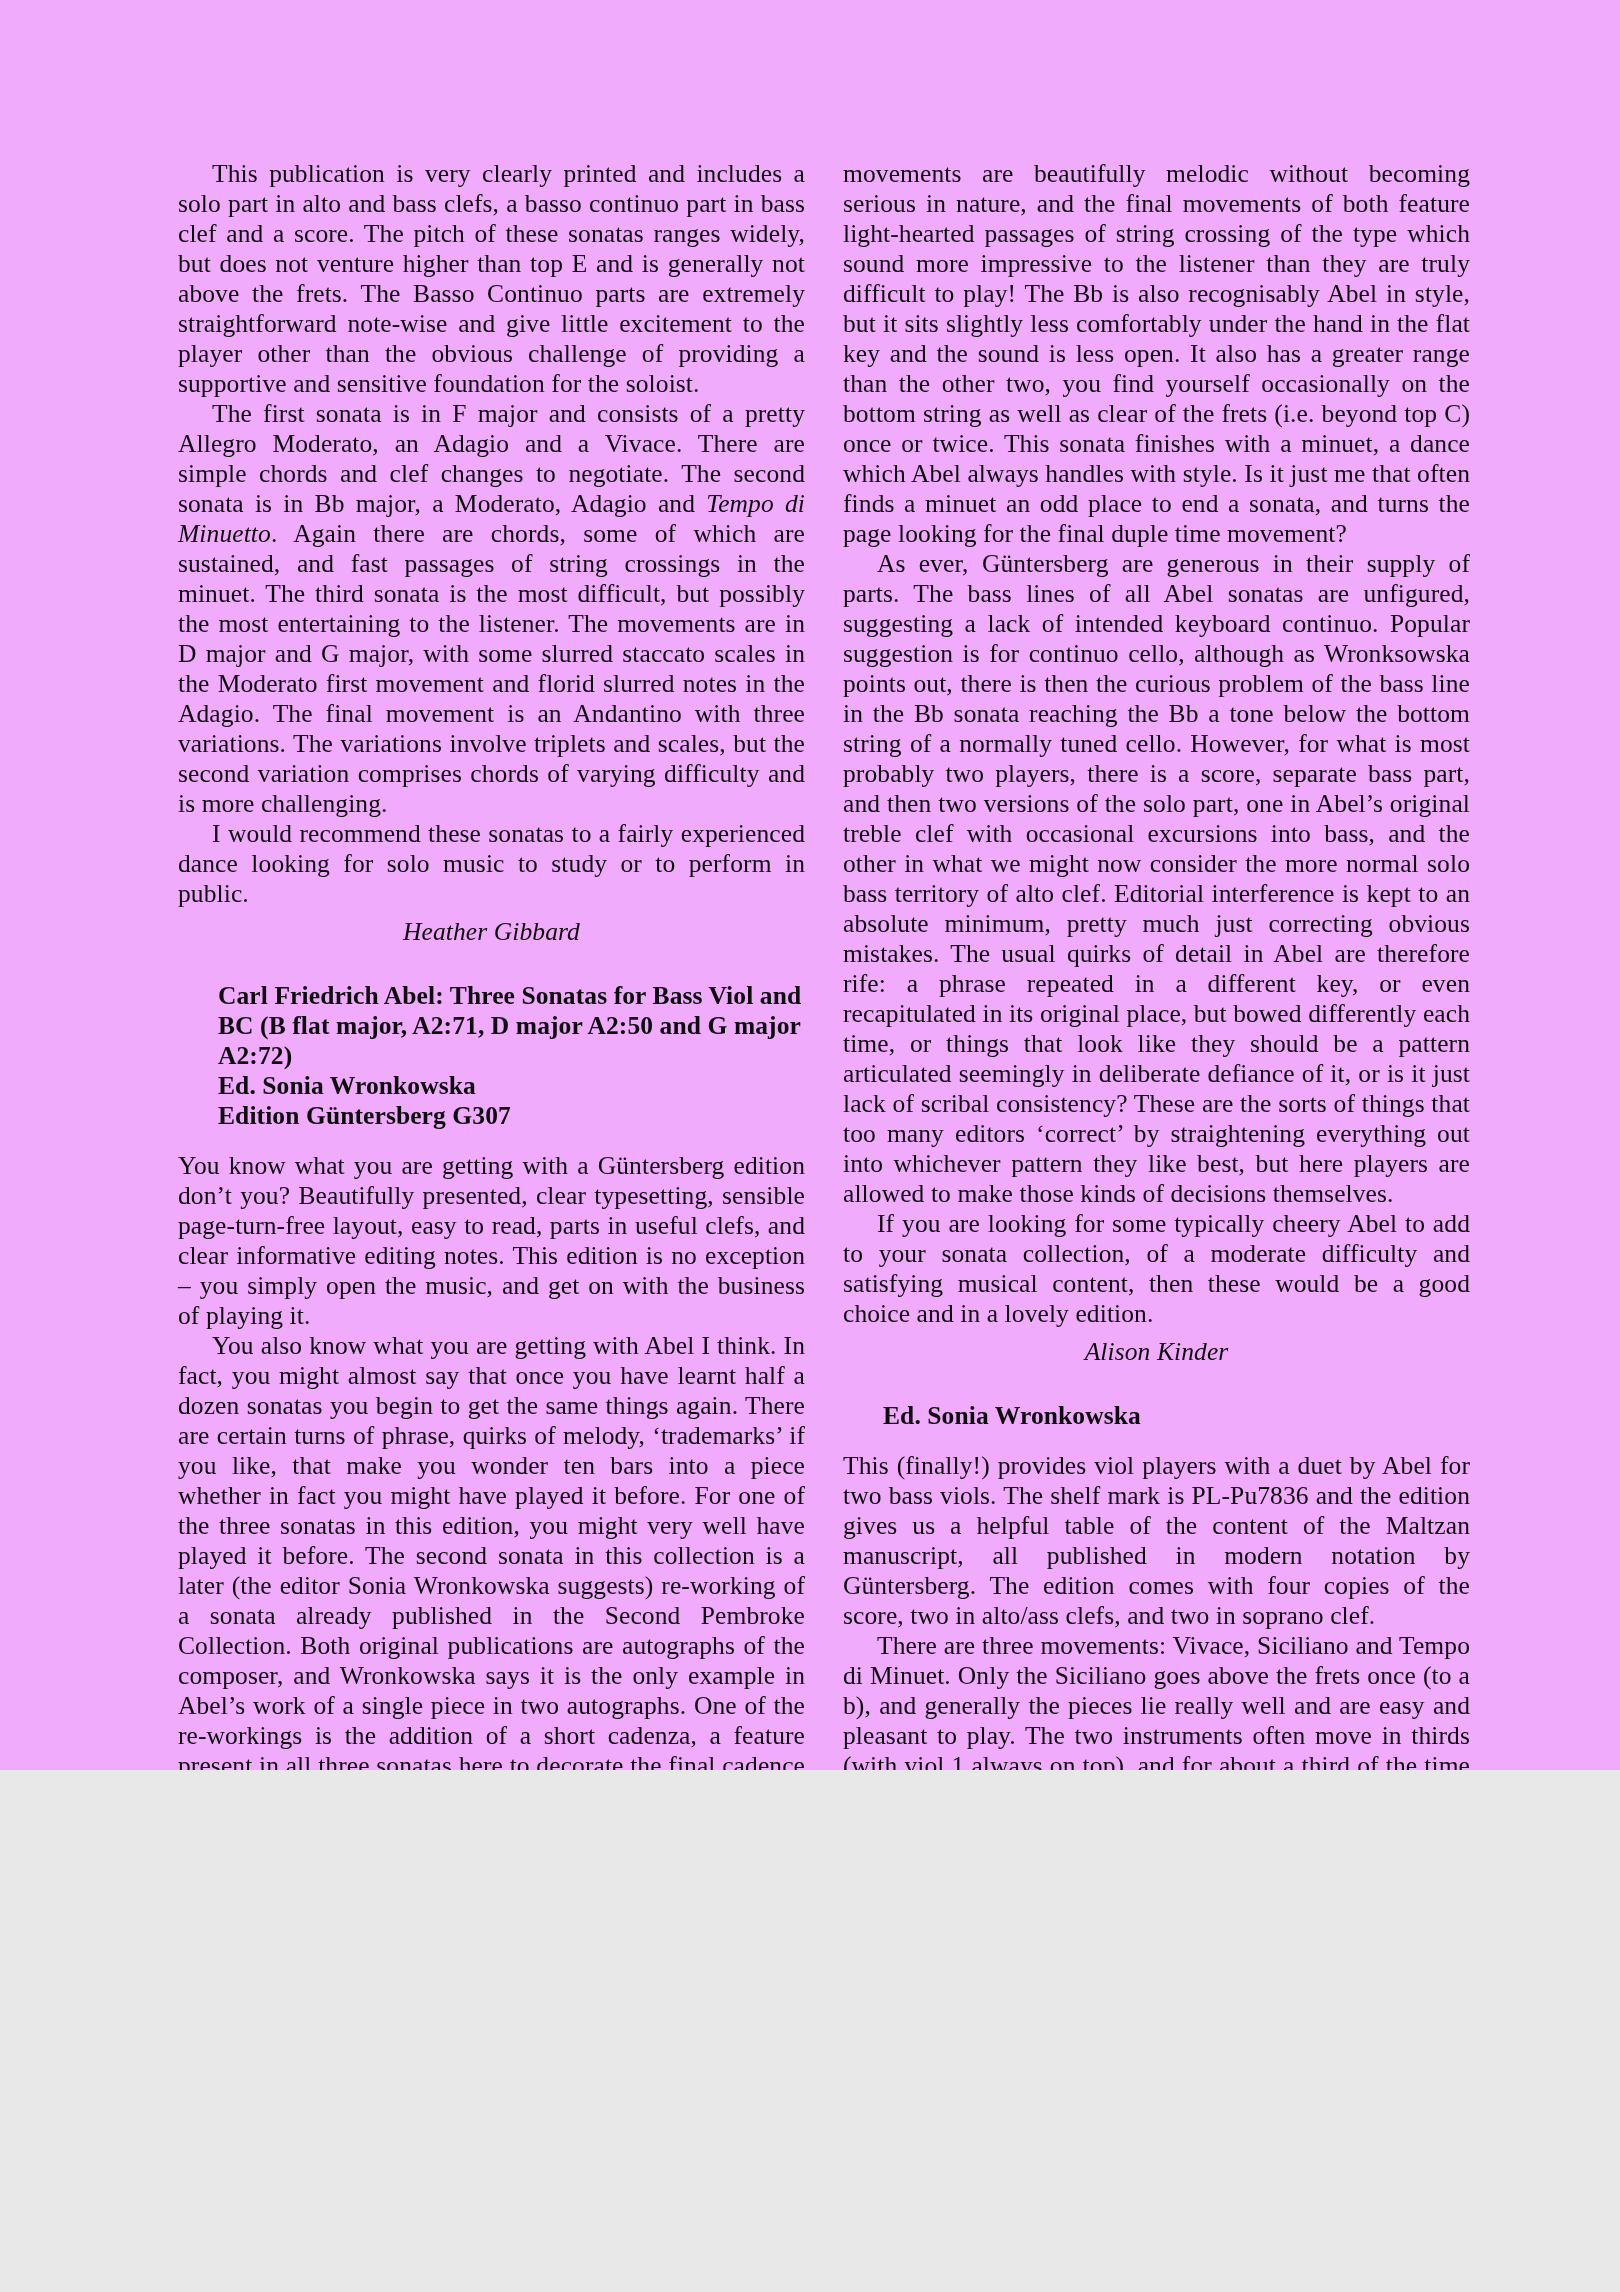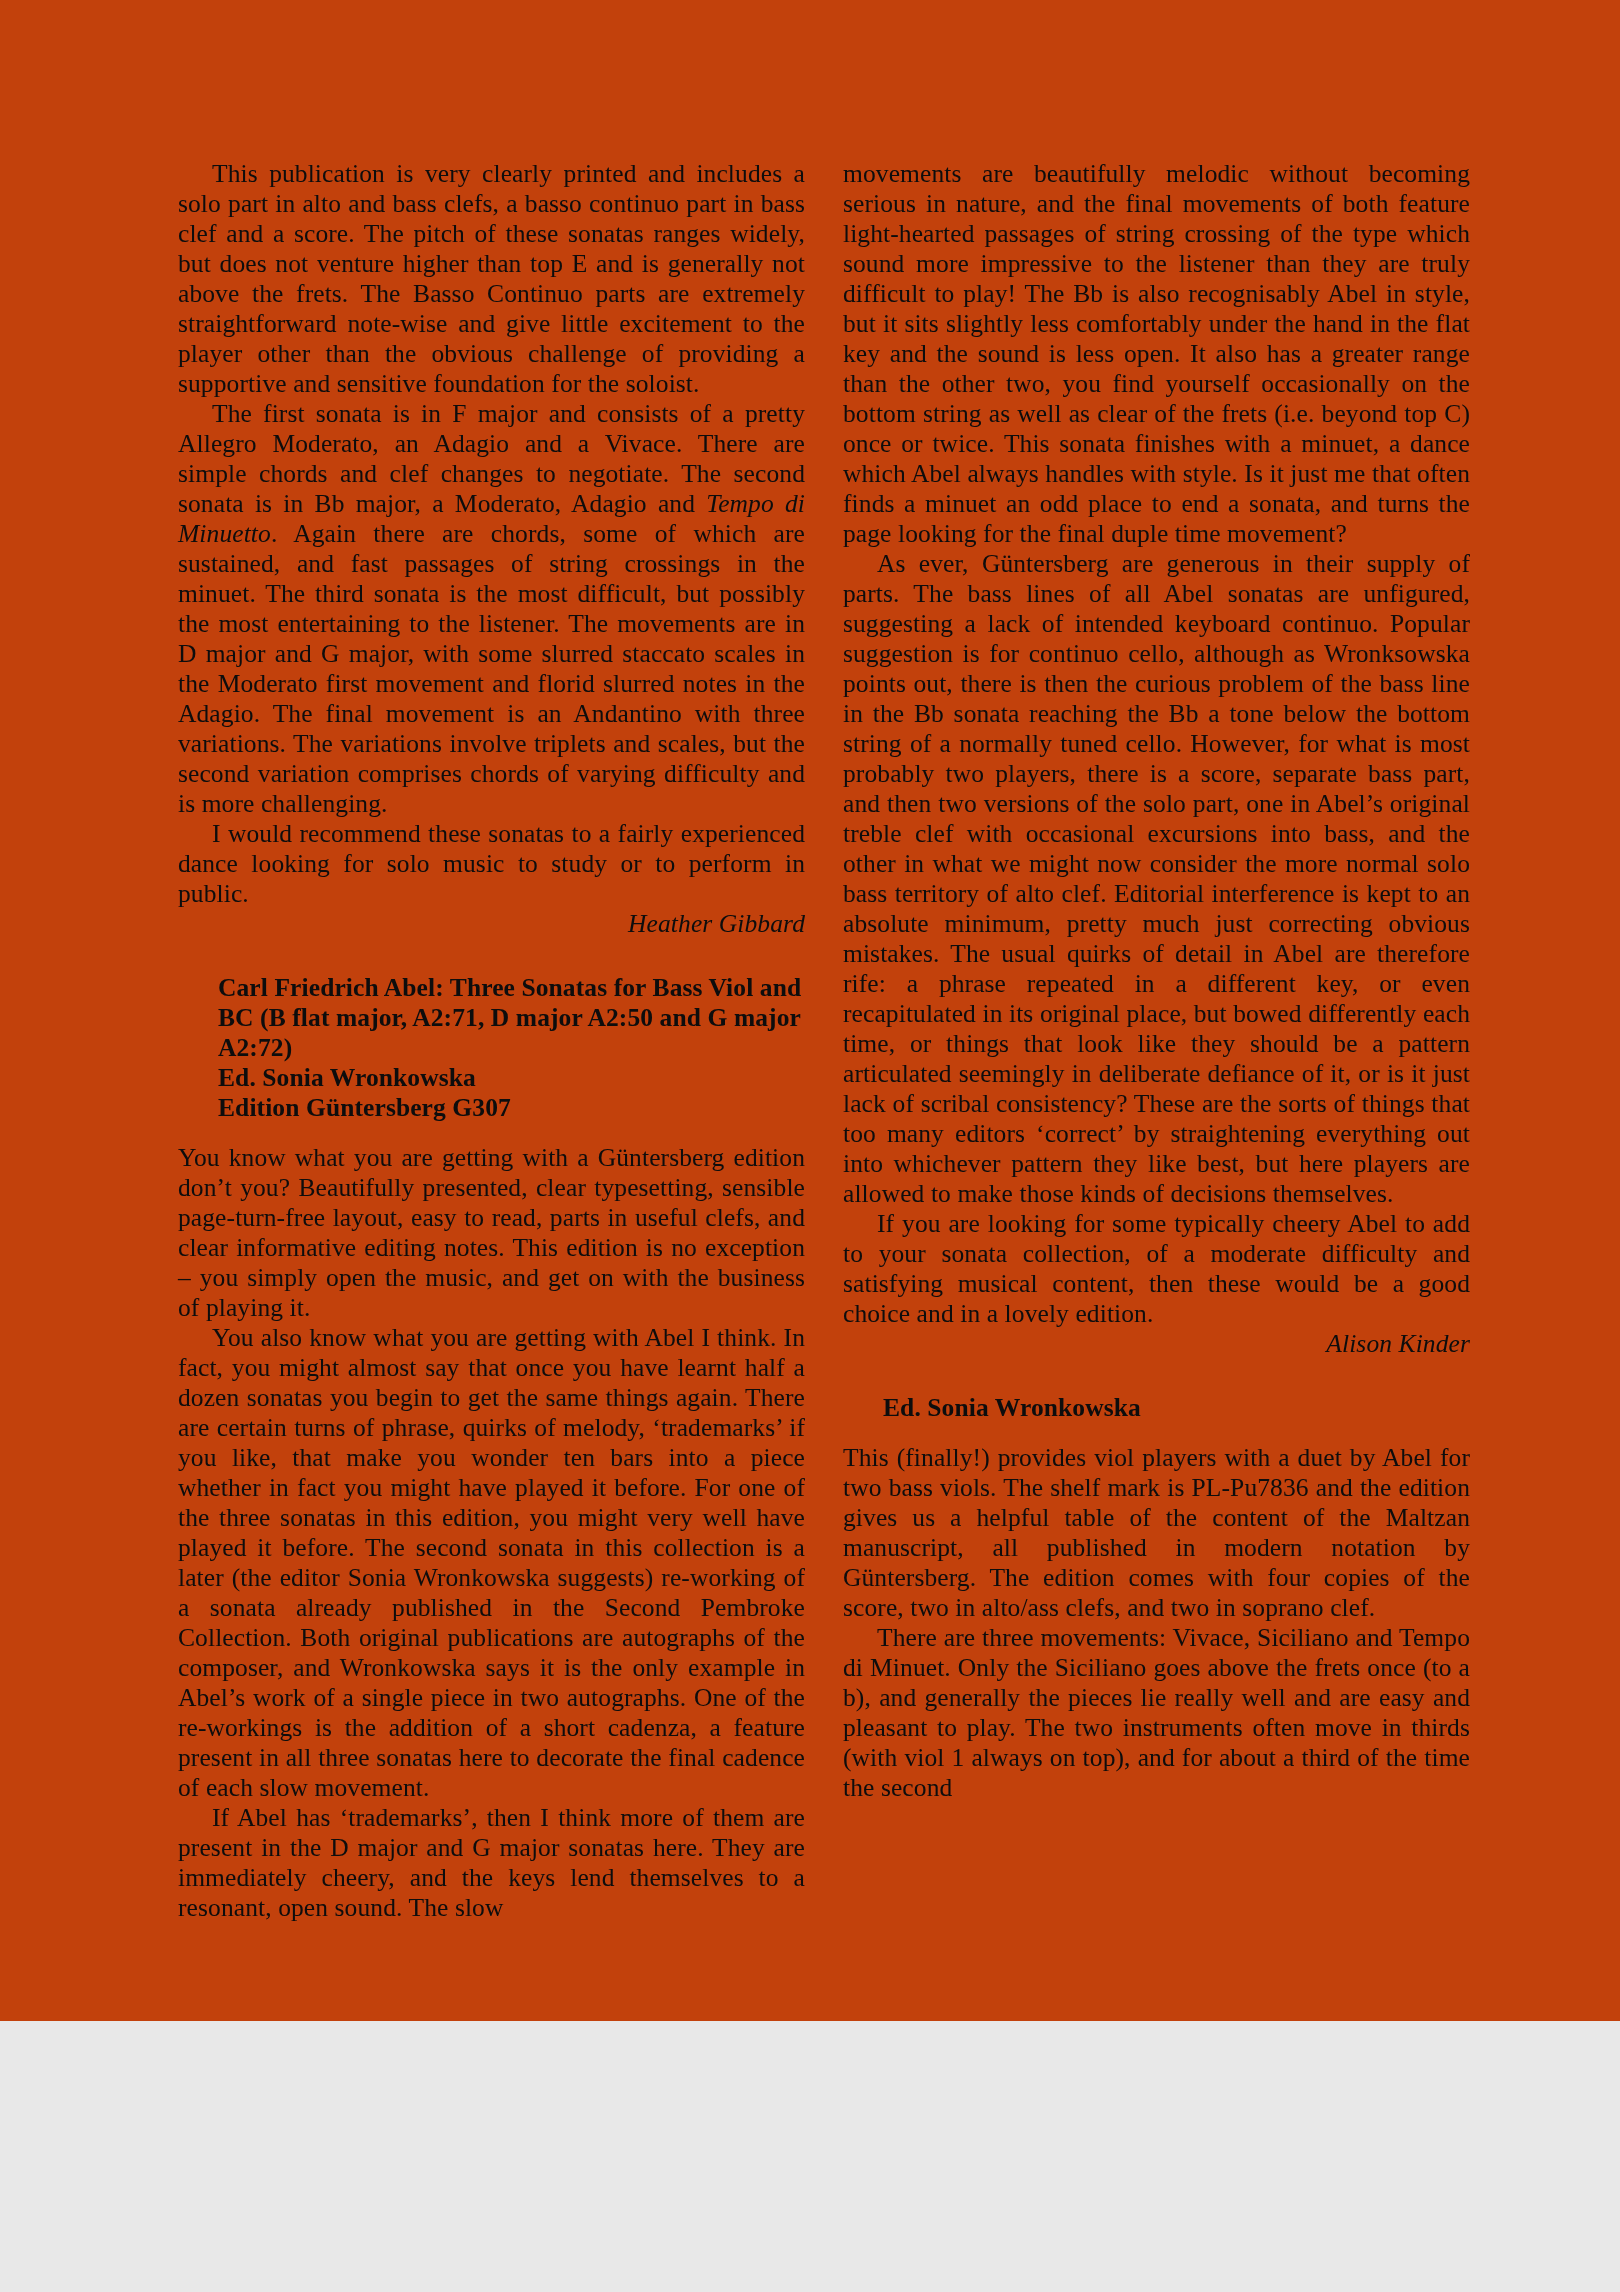--- a/index.html
+++ b/index.html
@@ -3,22 +3,22 @@
 <meta charset="utf-8">
 <style>
   html, body {
     margin: 0;
     padding: 0;
     background: #e8e8e8;
   }
   .page {
     position: relative;
     width: 1620px;
-    height: 2021px;
-    background: #c2410c;
+    height: 1770px;
+    background: #f0abfc;
     font-family: "Liberation Serif", serif;
     color: #0d0d0d;
     overflow: hidden;
   }
   .column {
     position: absolute;
     top: 159px;
     width: 627px;
     text-align: justify;
     font-size: 25.5px;
@@ -27,23 +27,23 @@
   }
   .column-left  { left: 178px; }
   .column-right { left: 843px; }
   .body-para {
     margin: 0;
   }
   .body-para.indent {
     text-indent: 34px;
   }
   .signature {
-    margin: 0;
+    margin: 8px;
     font-style: italic;
-    text-align: right;
+    text-align: center;
   }
   .review-heading {
     font-weight: bold;
     text-align: left;
     margin-top: 34px;
     margin-bottom: 19.7px;
     margin-left: 40px;
   }
   .page-footer {
     position: absolute;

